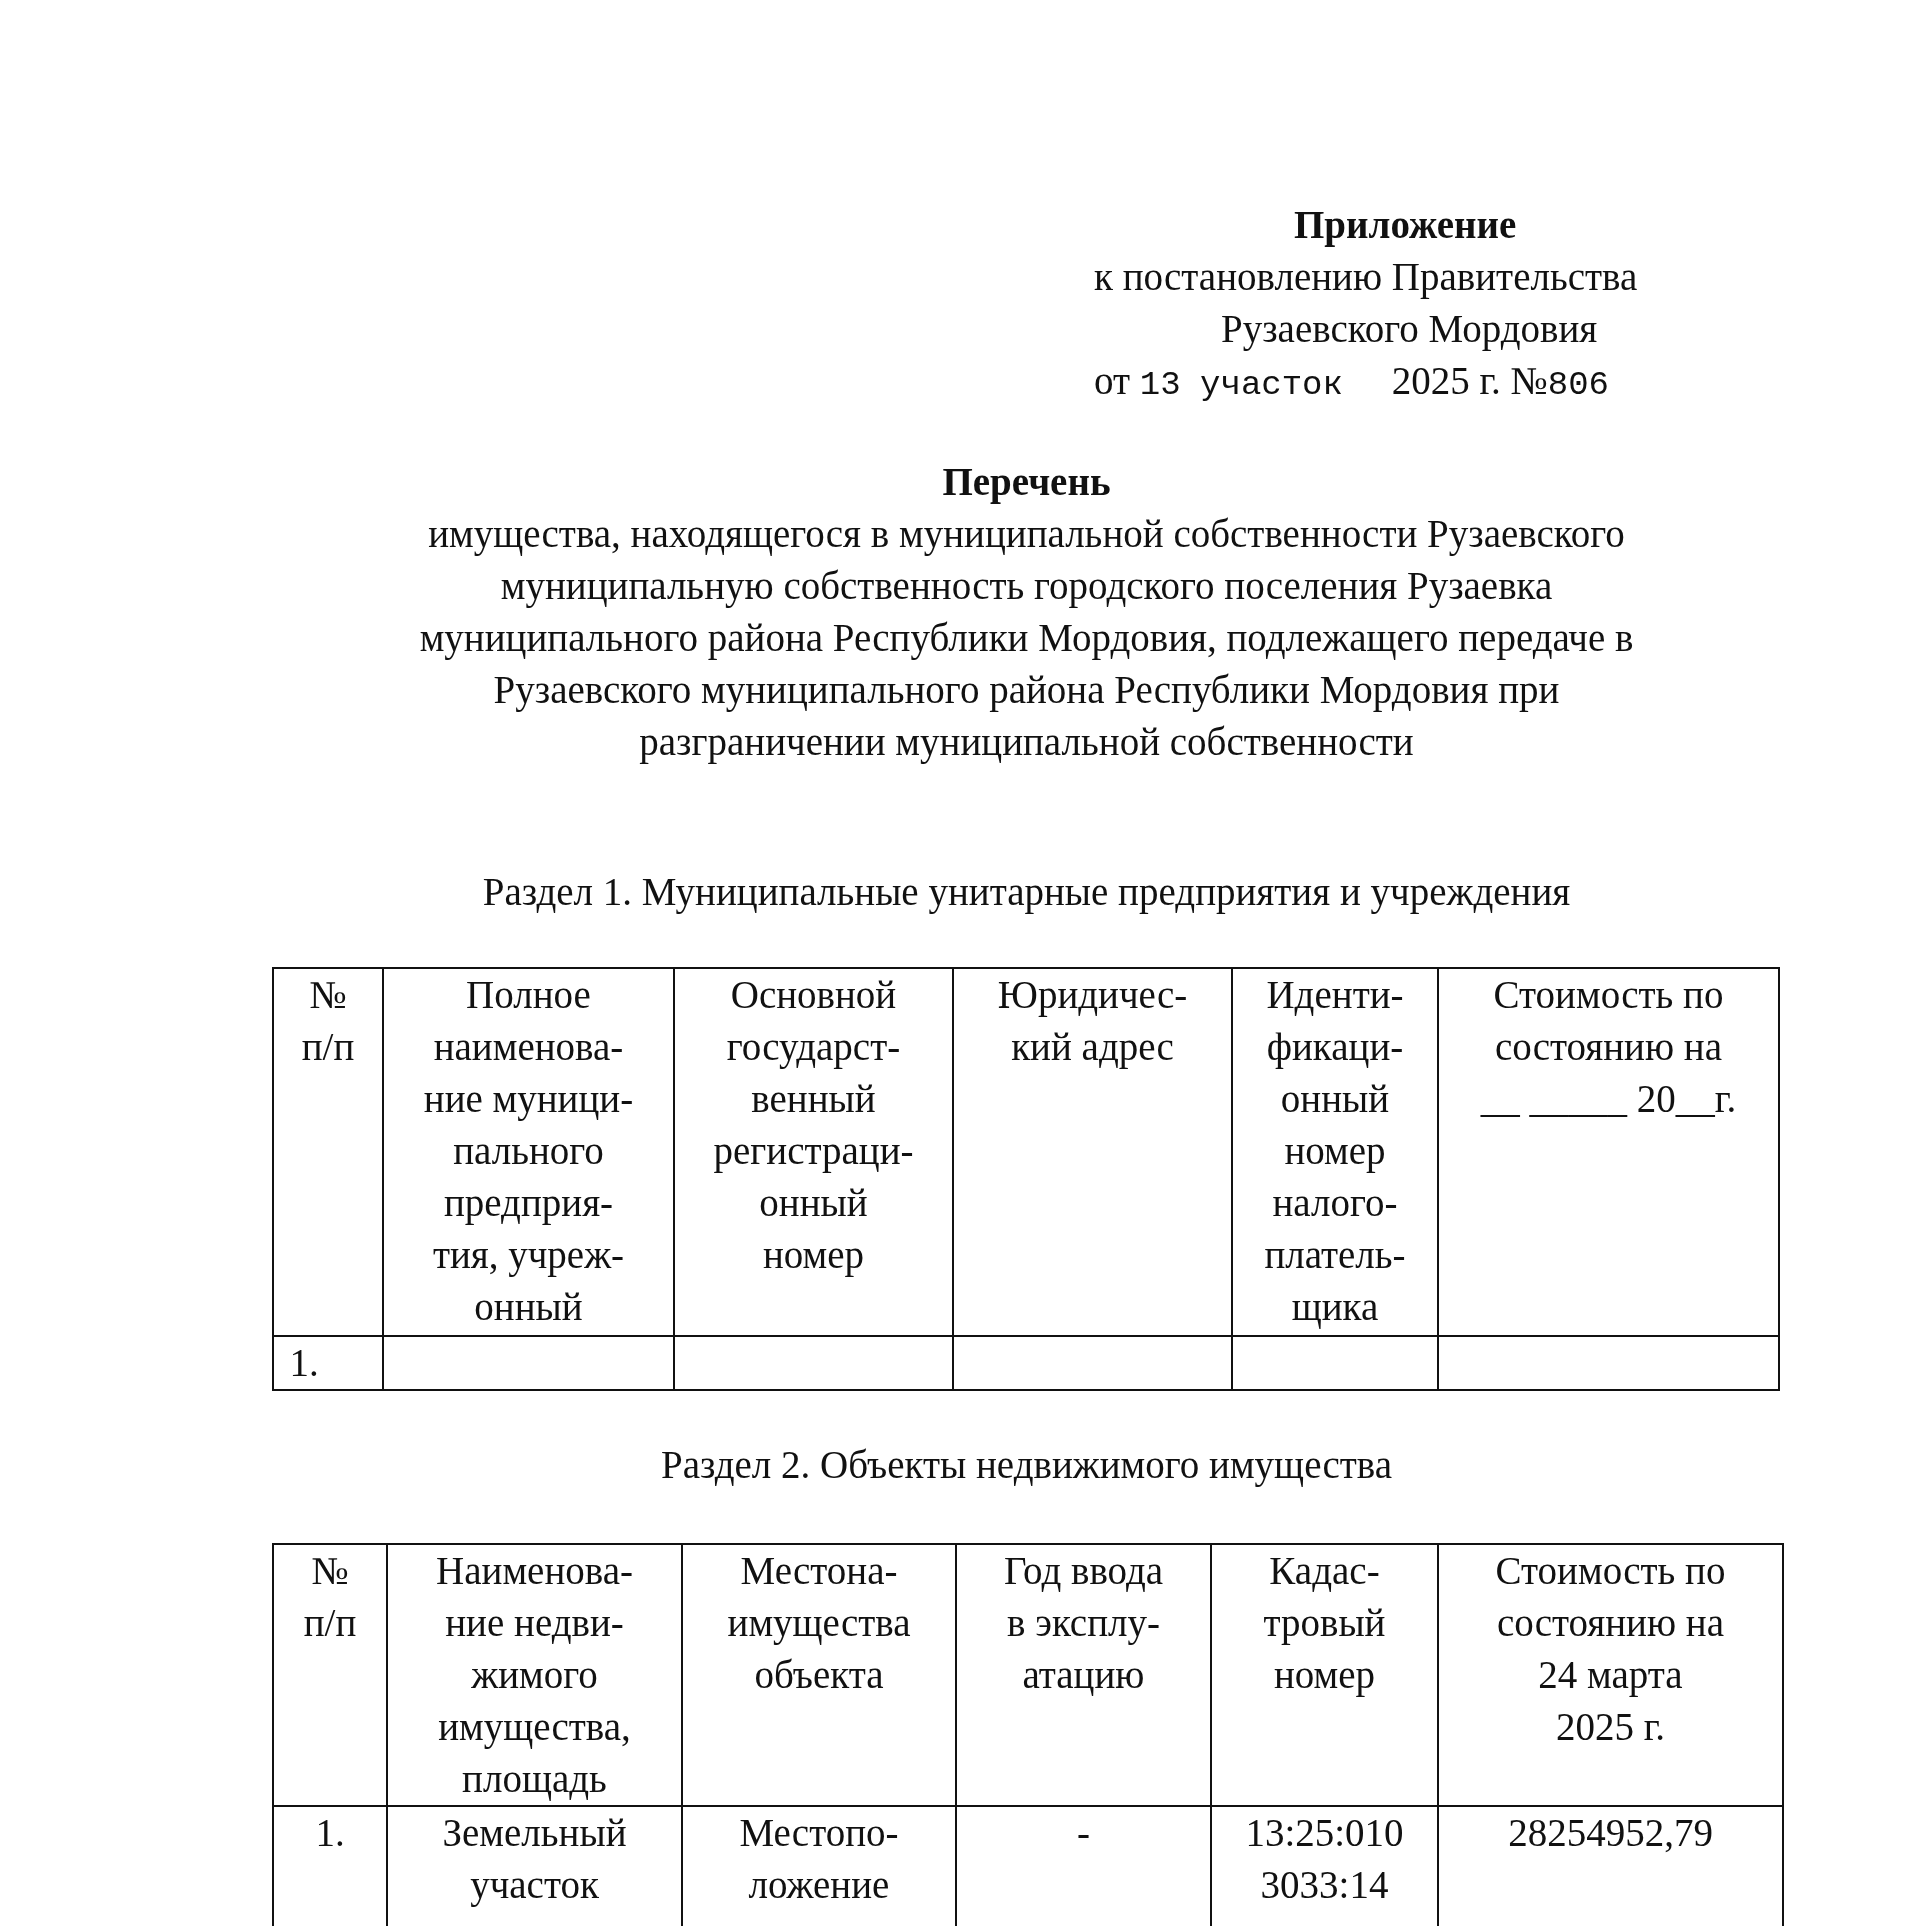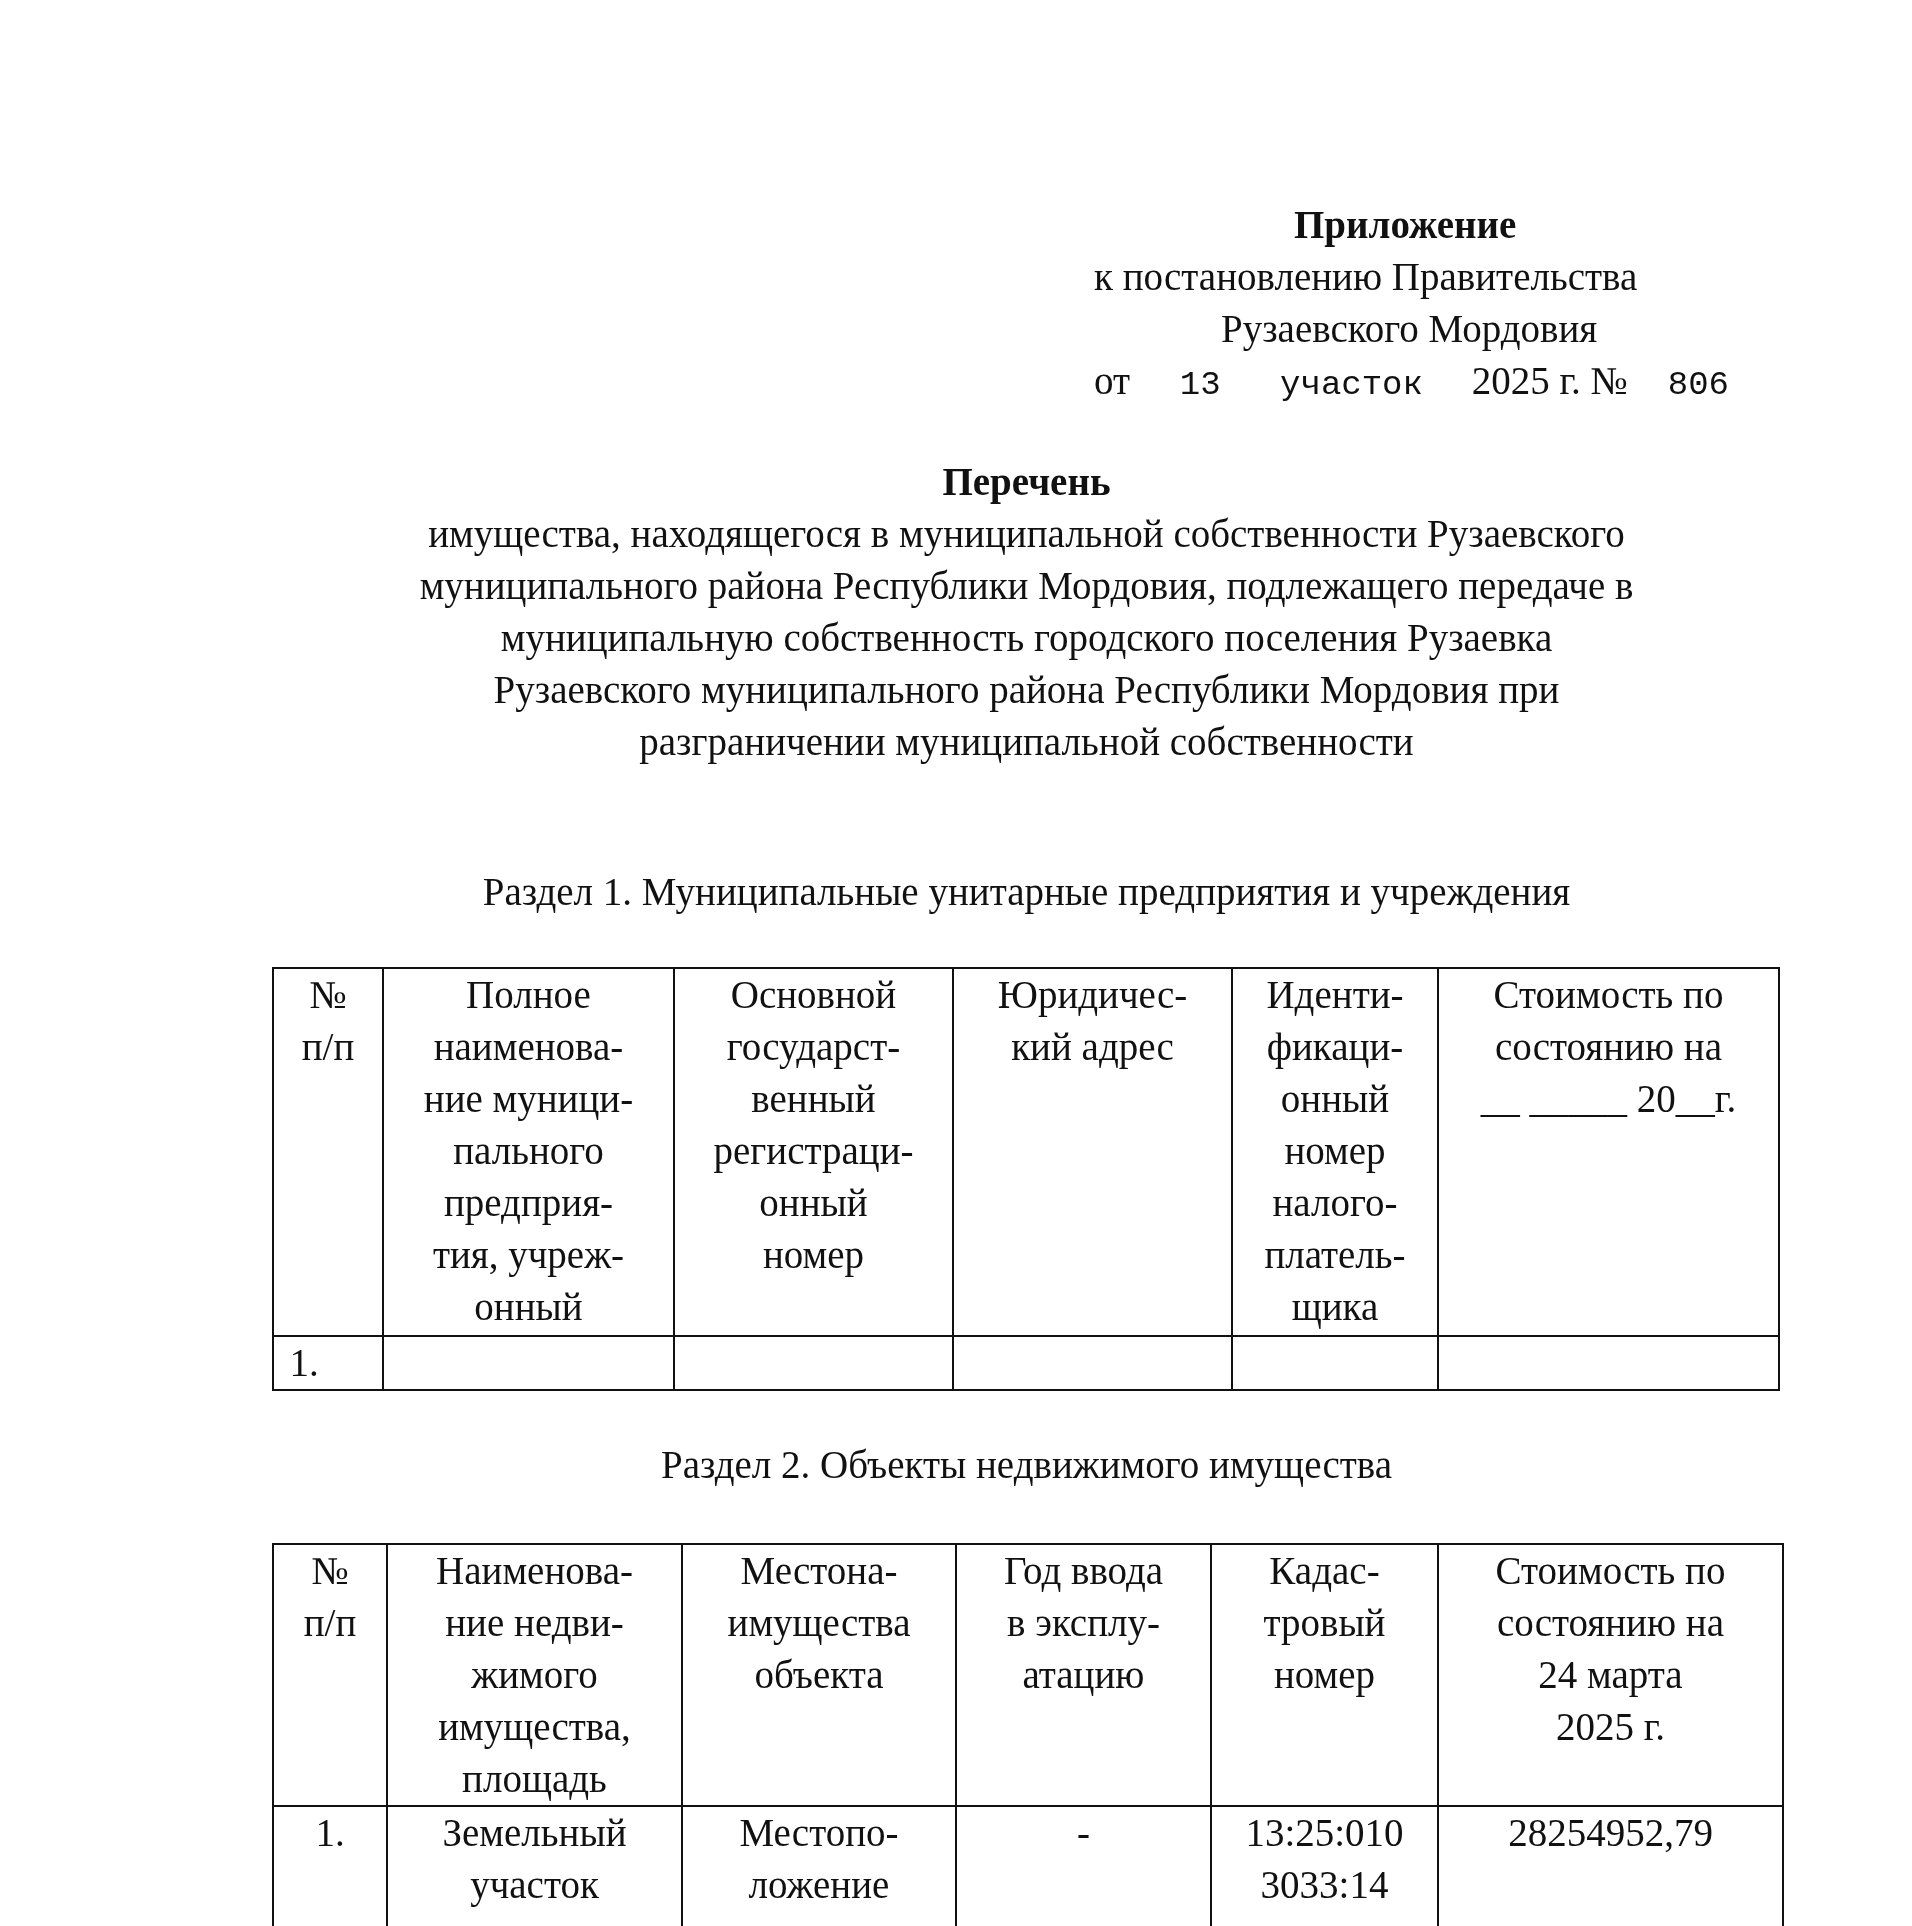--- a/index.html
+++ b/index.html
@@ -10,21 +10,21 @@
   }
   .abs { position: absolute; }
   .appendix {
     left: 1094px; top: 199px; width: 701px;
     font-size: 39px; line-height: 52px;
   }
   .appendix .title { font-weight: bold; text-align: left; padding-left: 200px; }
   .appendix .l1 { padding-left: 0; }
   .appendix .l2 { padding-left: 127px; }
   .appendix .l3 { padding-left: 0; white-space: pre; }
-  .mono { font-family: "Liberation Mono", "DejaVu Sans Mono", monospace; font-size: 34px; margin-left: 40px; }
+  .mono { font-family: "Liberation Mono", "DejaVu Sans Mono", monospace; font-size: 34px; }
 
   .heading {
     left: 231px; top: 456px; width: 1591px; text-align: center;
     font-size: 39px; line-height: 52px;
   }
   .heading .h-title { font-weight: bold; }
 
   .section-title {
     left: 231px; width: 1591px; text-align: center;
     font-size: 39px; line-height: 52px;
@@ -46,22 +46,22 @@
 <div class="abs appendix">
   <div class="title">Приложение</div>
   <div class="l1">к постановлению Правительства</div>
   <div class="l2">Рузаевского Мордовия</div>
   <div class="l3"><span>от</span> <span class="mono">13</span>  <span class="mono">участок</span>     <span>2025 г. №</span><span class="mono">806</span></div>
 </div>
 
 <div class="abs heading">
   <div class="h-title">Перечень</div>
   <div>имущества, находящегося в муниципальной собственности Рузаевского</div>
+  <div>муниципальную собственность городского поселения Рузаевка</div>
   <div>муниципального района Республики Мордовия, подлежащего передаче в</div>
-  <div>муниципальную собственность городского поселения Рузаевка</div>
   <div>Рузаевского муниципального района Республики Мордовия при</div>
   <div>разграничении муниципальной собственности</div>
 </div>
 
 <div class="abs section-title" style="top:834px;margin-top:32px;">Раздел 1. Муниципальные унитарные предприятия и учреждения</div>
 
 <table class="doc" style="left:272px; top:967px; width:1506px;">
   <colgroup>
     <col style="width:110px">
       <col style="width:291px">

